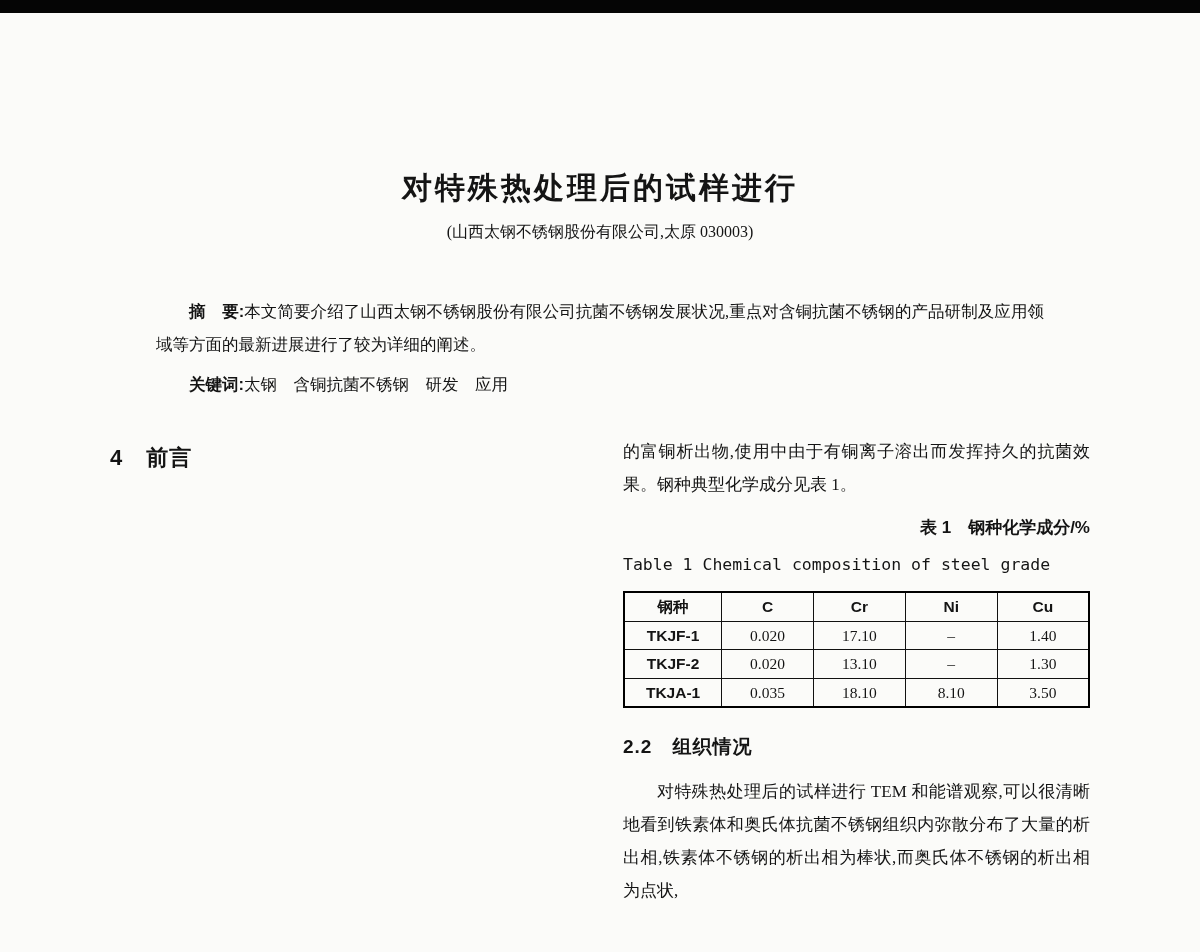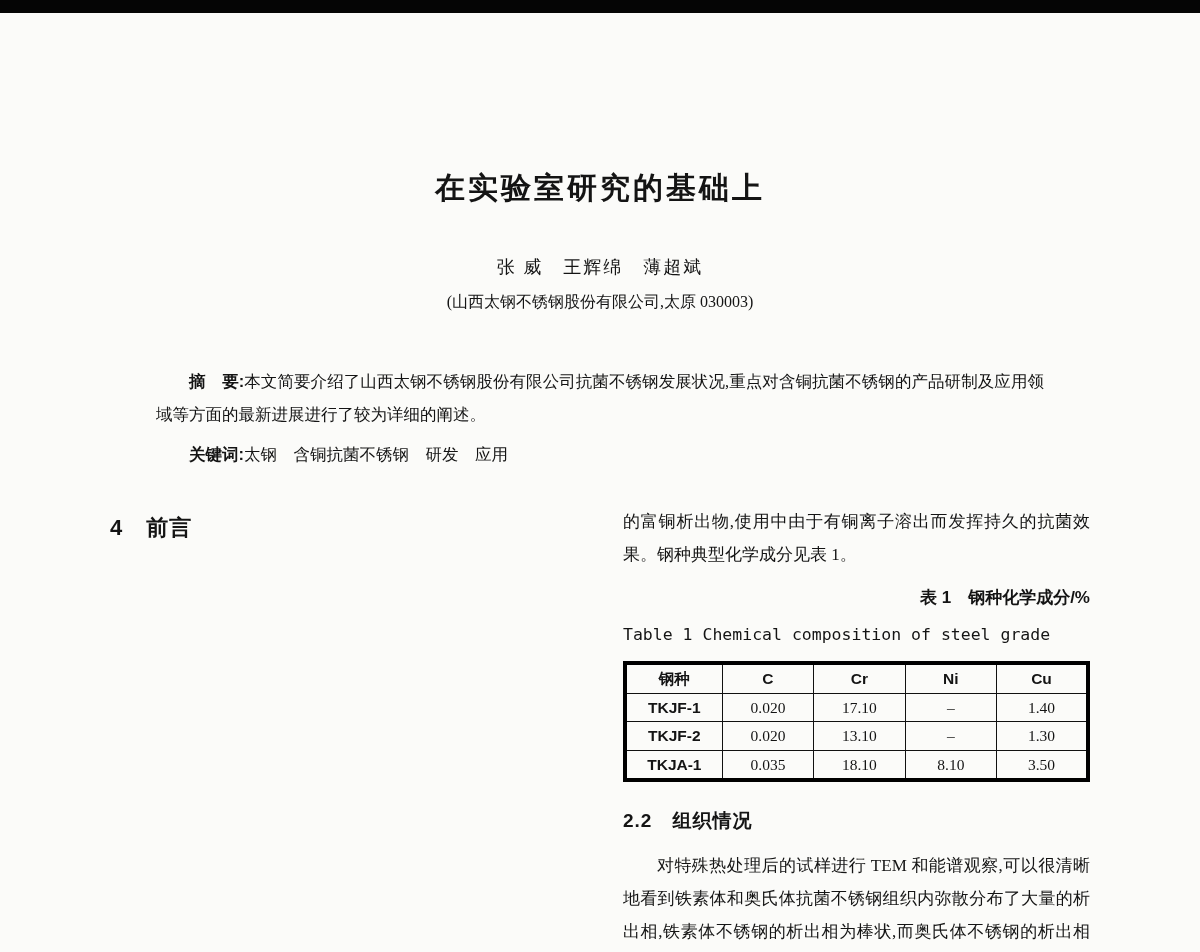--- a/index.html
+++ b/index.html
@@ -96,21 +96,21 @@
     text-align:left;
     font-family:"DejaVu Sans Mono", monospace;
     font-size:16.5px;
     margin:0 0 10px 0;
   }
   table.chem{
     border-collapse:collapse;
     width:100%;
     font-size:15.5px;
     line-height:1;
-    border:4px solid #000000;
+    border:2px solid #000000;
   }
   table.chem th, table.chem td{
     border:1px solid #111;
     text-align:center;
     padding:6px 4px;
     height:14px;
   }
   table.chem th{
     font-weight:bold;
     font-family:"Liberation Sans", sans-serif;
@@ -123,23 +123,22 @@
   table.chem col.c-grade{width:21%;}
   table.chem col.c-num{width:19.75%;}
 </style>
 </head>
 <body>
 
 <div class="page">
 
   <div class="topbar"></div>
 
-  <h1 class="title">在实验室研究的基础上</h1>
-
-  <div class="authors">张 威　王辉绵　薄超斌</div>
+  <h1 class="title">对特殊热处理后的试样进行</h1>
+
 
   <div class="affiliation">(山西太钢不锈钢股份有限公司,太原 030003)</div>
 
   <p class="abstract"><span class="b-label">摘　要:</span><span>本文简要介绍了山西太钢不锈钢股份有限公司抗菌不锈钢发展状况,重点对含铜抗菌不锈钢的产品研制及应用领域等方面的最新进展进行了较为详细的阐述。</span></p>
 
   <p class="kw-line"><span class="b-label">关键词:</span><span>太钢　含铜抗菌不锈钢　研发　应用</span></p>
 
   <div class="columns">
 
     <div class="col">

